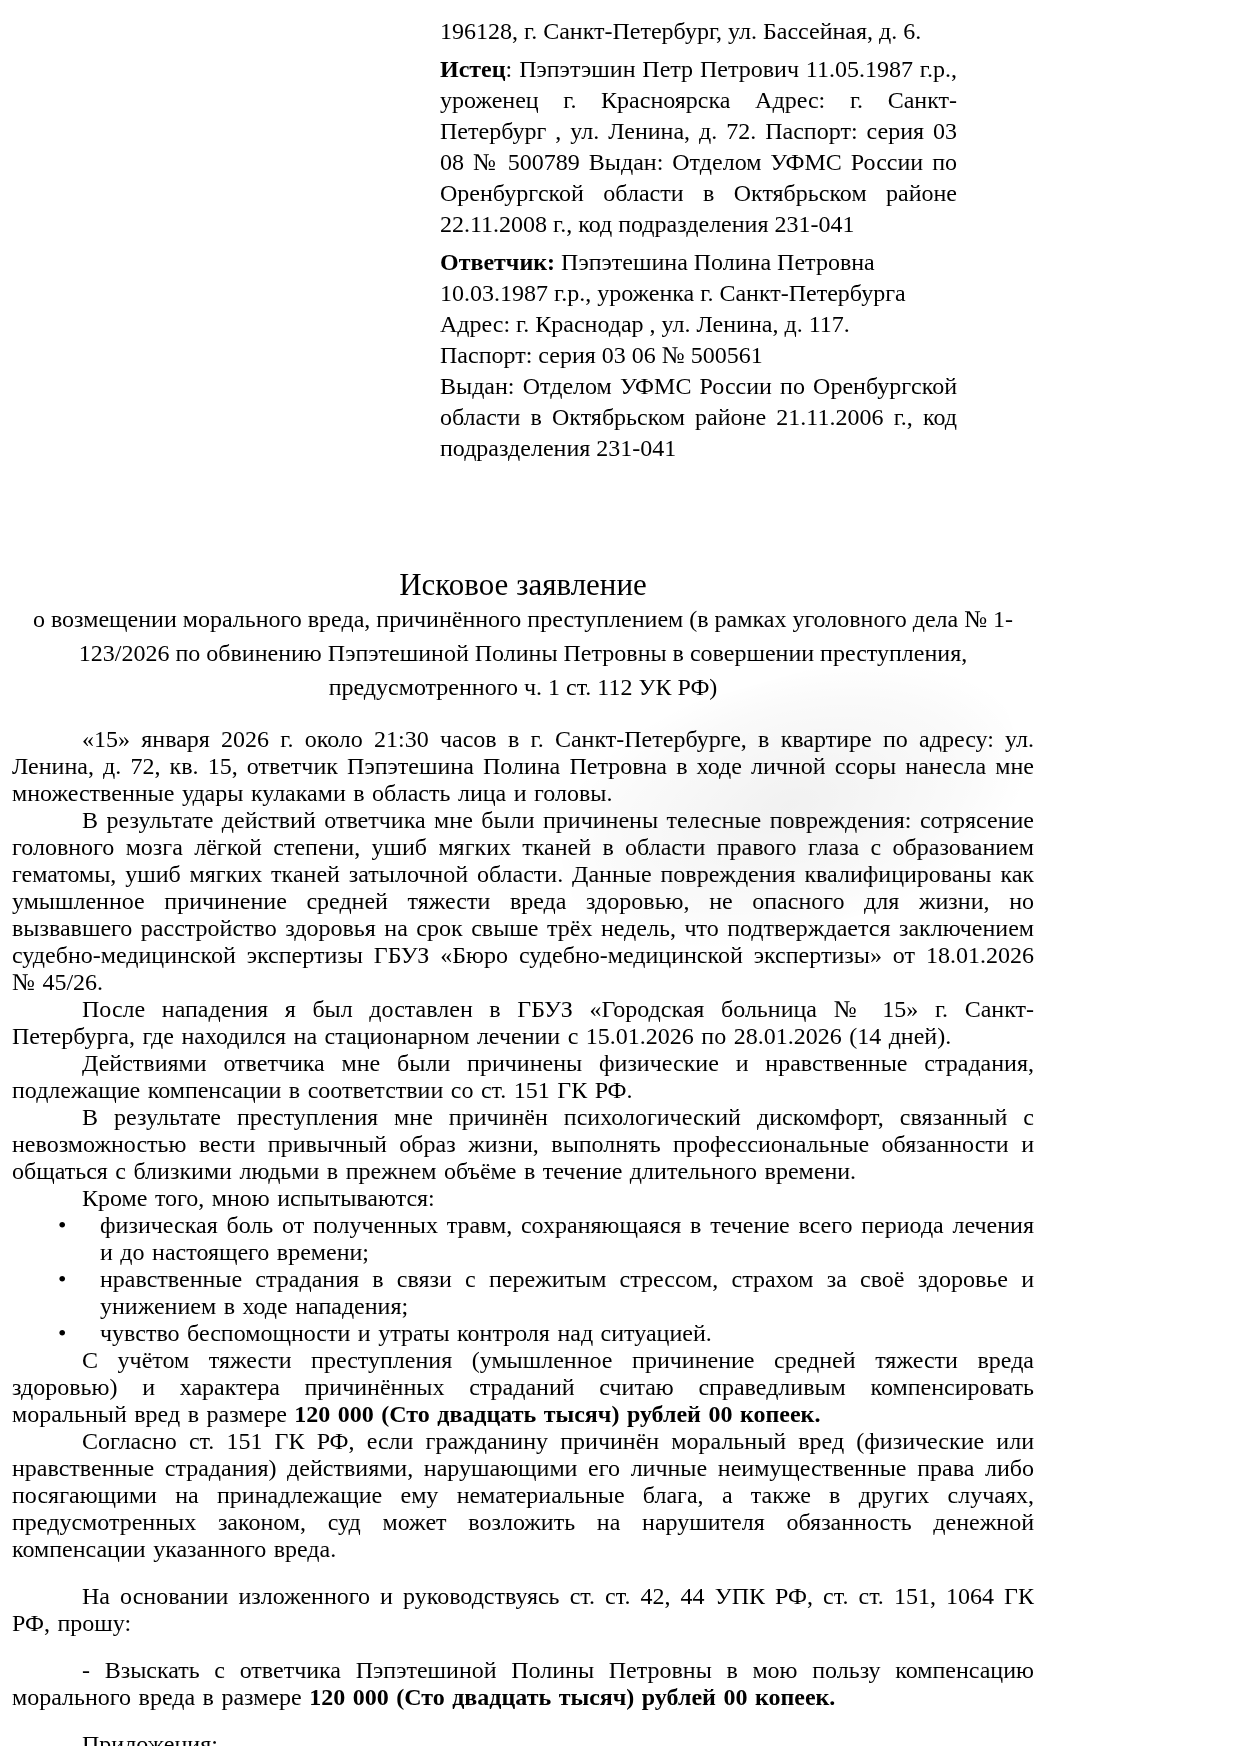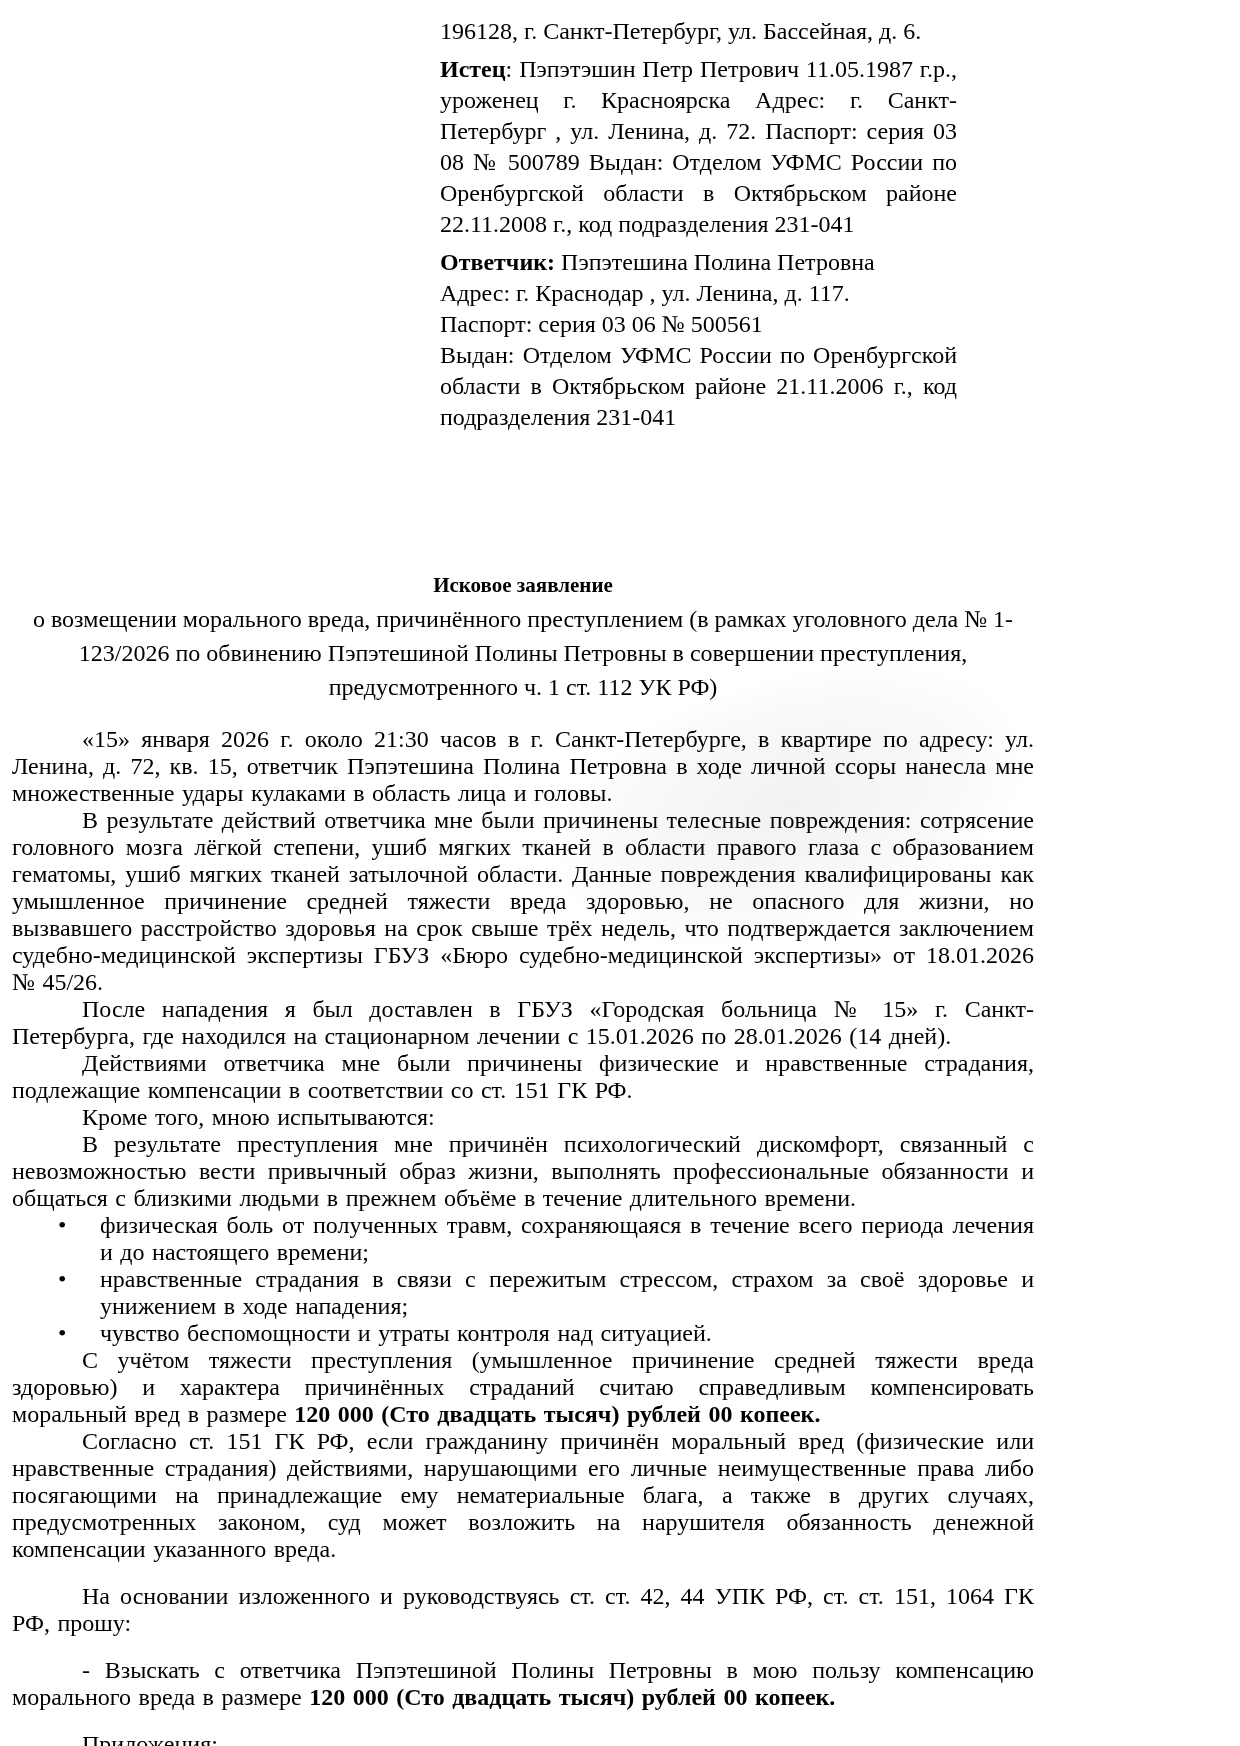--- a/index.html
+++ b/index.html
@@ -24,21 +24,21 @@
     font-size:24px;line-height:31px;
   }
   .court-block p{margin:0;}
   .party-block{margin-top:7px;}
   .party-block p{margin:0;}
   .justified{text-align:justify;}
   b{font-weight:bold;text-align:center;}
   
   .doc-title{
     margin:0;text-align:center;
-    font-size:21px;font-weight:bold;line-height:34px;
+    font-size:31px;font-weight:normal;line-height:34px;
   }
   .doc-subtitle{
     margin:0;text-align:center;
     font-size:24px;line-height:34px;
   }
   
   .body-text{font-size:24px;line-height:27px;word-spacing:1.5px;}
   .body-text p{margin:0;text-align:justify;text-indent:70px;}
   .body-text p.first{margin-top:22px;}
   ul.claims{
@@ -88,36 +88,37 @@
     <div class="right-col court-block">
       <p>196128, г. Санкт-Петербург, ул. Бассейная, д. 6.</p>
     </div>
 
     <div class="right-col party-block">
       <p class="justified"><b>Истец</b><span>: Пэпэтэшин Петр Петрович 11.05.1987 г.р., уроженец г. Красноярска Адрес: г. Санкт-Петербург , ул. Ленина, д. 72. Паспорт: серия 03 08 № 500789 Выдан: Отделом УФМС России по Оренбургской области в Октябрьском районе 22.11.2008 г., код подразделения 231-041</span></p>
     </div>
 
     <div class="right-col party-block">
       <p><b>Ответчик:</b><span> Пэпэтешина Полина Петровна</span></p>
+      <p>10.03.1987 г.р., уроженка г. Санкт-Петербурга</p>
       <p>Адрес: г. Краснодар , ул. Ленина, д. 117.</p>
       <p>Паспорт: серия 03 06 № 500561</p>
       <p class="justified">Выдан: Отделом УФМС России по Оренбургской области в Октябрьском районе 21.11.2006 г., код подразделения 231-041</p>
     </div>
   </div>
 
   <h1 class="doc-title">Исковое заявление</h1>
   <p class="doc-subtitle">о возмещении морального вреда, причинённого преступлением (в рамках уголовного дела № 1-123/2026 по обвинению Пэпэтешиной Полины Петровны в совершении преступления, предусмотренного ч. 1 ст. 112 УК РФ)</p>
 
   <div class="body-text">
     <p class="first">«15» января 2026 г. около 21:30 часов в г. Санкт-Петербурге, в квартире по адресу: ул. Ленина, д. 72, кв. 15, ответчик Пэпэтешина Полина Петровна в ходе личной ссоры нанесла мне множественные удары кулаками в область лица и головы.</p>
     <p>В результате действий ответчика мне были причинены телесные повреждения: сотрясение головного мозга лёгкой степени, ушиб мягких тканей в области правого глаза с образованием гематомы, ушиб мягких тканей затылочной области. Данные повреждения квалифицированы как умышленное причинение средней тяжести вреда здоровью, не опасного для жизни, но вызвавшего расстройство здоровья на срок свыше трёх недель, что подтверждается заключением судебно-медицинской экспертизы ГБУЗ «Бюро судебно-медицинской экспертизы» от 18.01.2026 № 45/26.</p>
     <p>После нападения я был доставлен в ГБУЗ «Городская больница № 15» г. Санкт-Петербурга, где находился на стационарном лечении с 15.01.2026 по 28.01.2026 (14 дней).</p>
     <p>Действиями ответчика мне были причинены физические и нравственные страдания, подлежащие компенсации в соответствии со ст. 151 ГК РФ.</p>
+    <p>В результате преступления мне причинён психологический дискомфорт, связанный с невозможностью вести привычный образ жизни, выполнять профессиональные обязанности и общаться с близкими людьми в прежнем объёме в течение длительного времени.</p>
     <p>Кроме того, мною испытываются:</p>
-    <p>В результате преступления мне причинён психологический дискомфорт, связанный с невозможностью вести привычный образ жизни, выполнять профессиональные обязанности и общаться с близкими людьми в прежнем объёме в течение длительного времени.</p>
 
     <ul class="claims">
       <li>физическая боль от полученных травм, сохраняющаяся в течение всего периода лечения и до настоящего времени;</li>
       <li>нравственные страдания в связи с пережитым стрессом, страхом за своё здоровье и унижением в ходе нападения;</li>
       <li>чувство беспомощности и утраты контроля над ситуацией.</li>
     </ul>
 
     <p><span>С учётом тяжести преступления (умышленное причинение средней тяжести вреда здоровью) и характера причинённых страданий считаю справедливым компенсировать моральный вред в размере </span><b>120 000 (Сто двадцать тысяч) рублей 00 копеек.</b></p>
     <p>Согласно ст. 151 ГК РФ, если гражданину причинён моральный вред (физические или нравственные страдания) действиями, нарушающими его личные неимущественные права либо посягающими на принадлежащие ему нематериальные блага, а также в других случаях, предусмотренных законом, суд может возложить на нарушителя обязанность денежной компенсации указанного вреда.</p>
 

